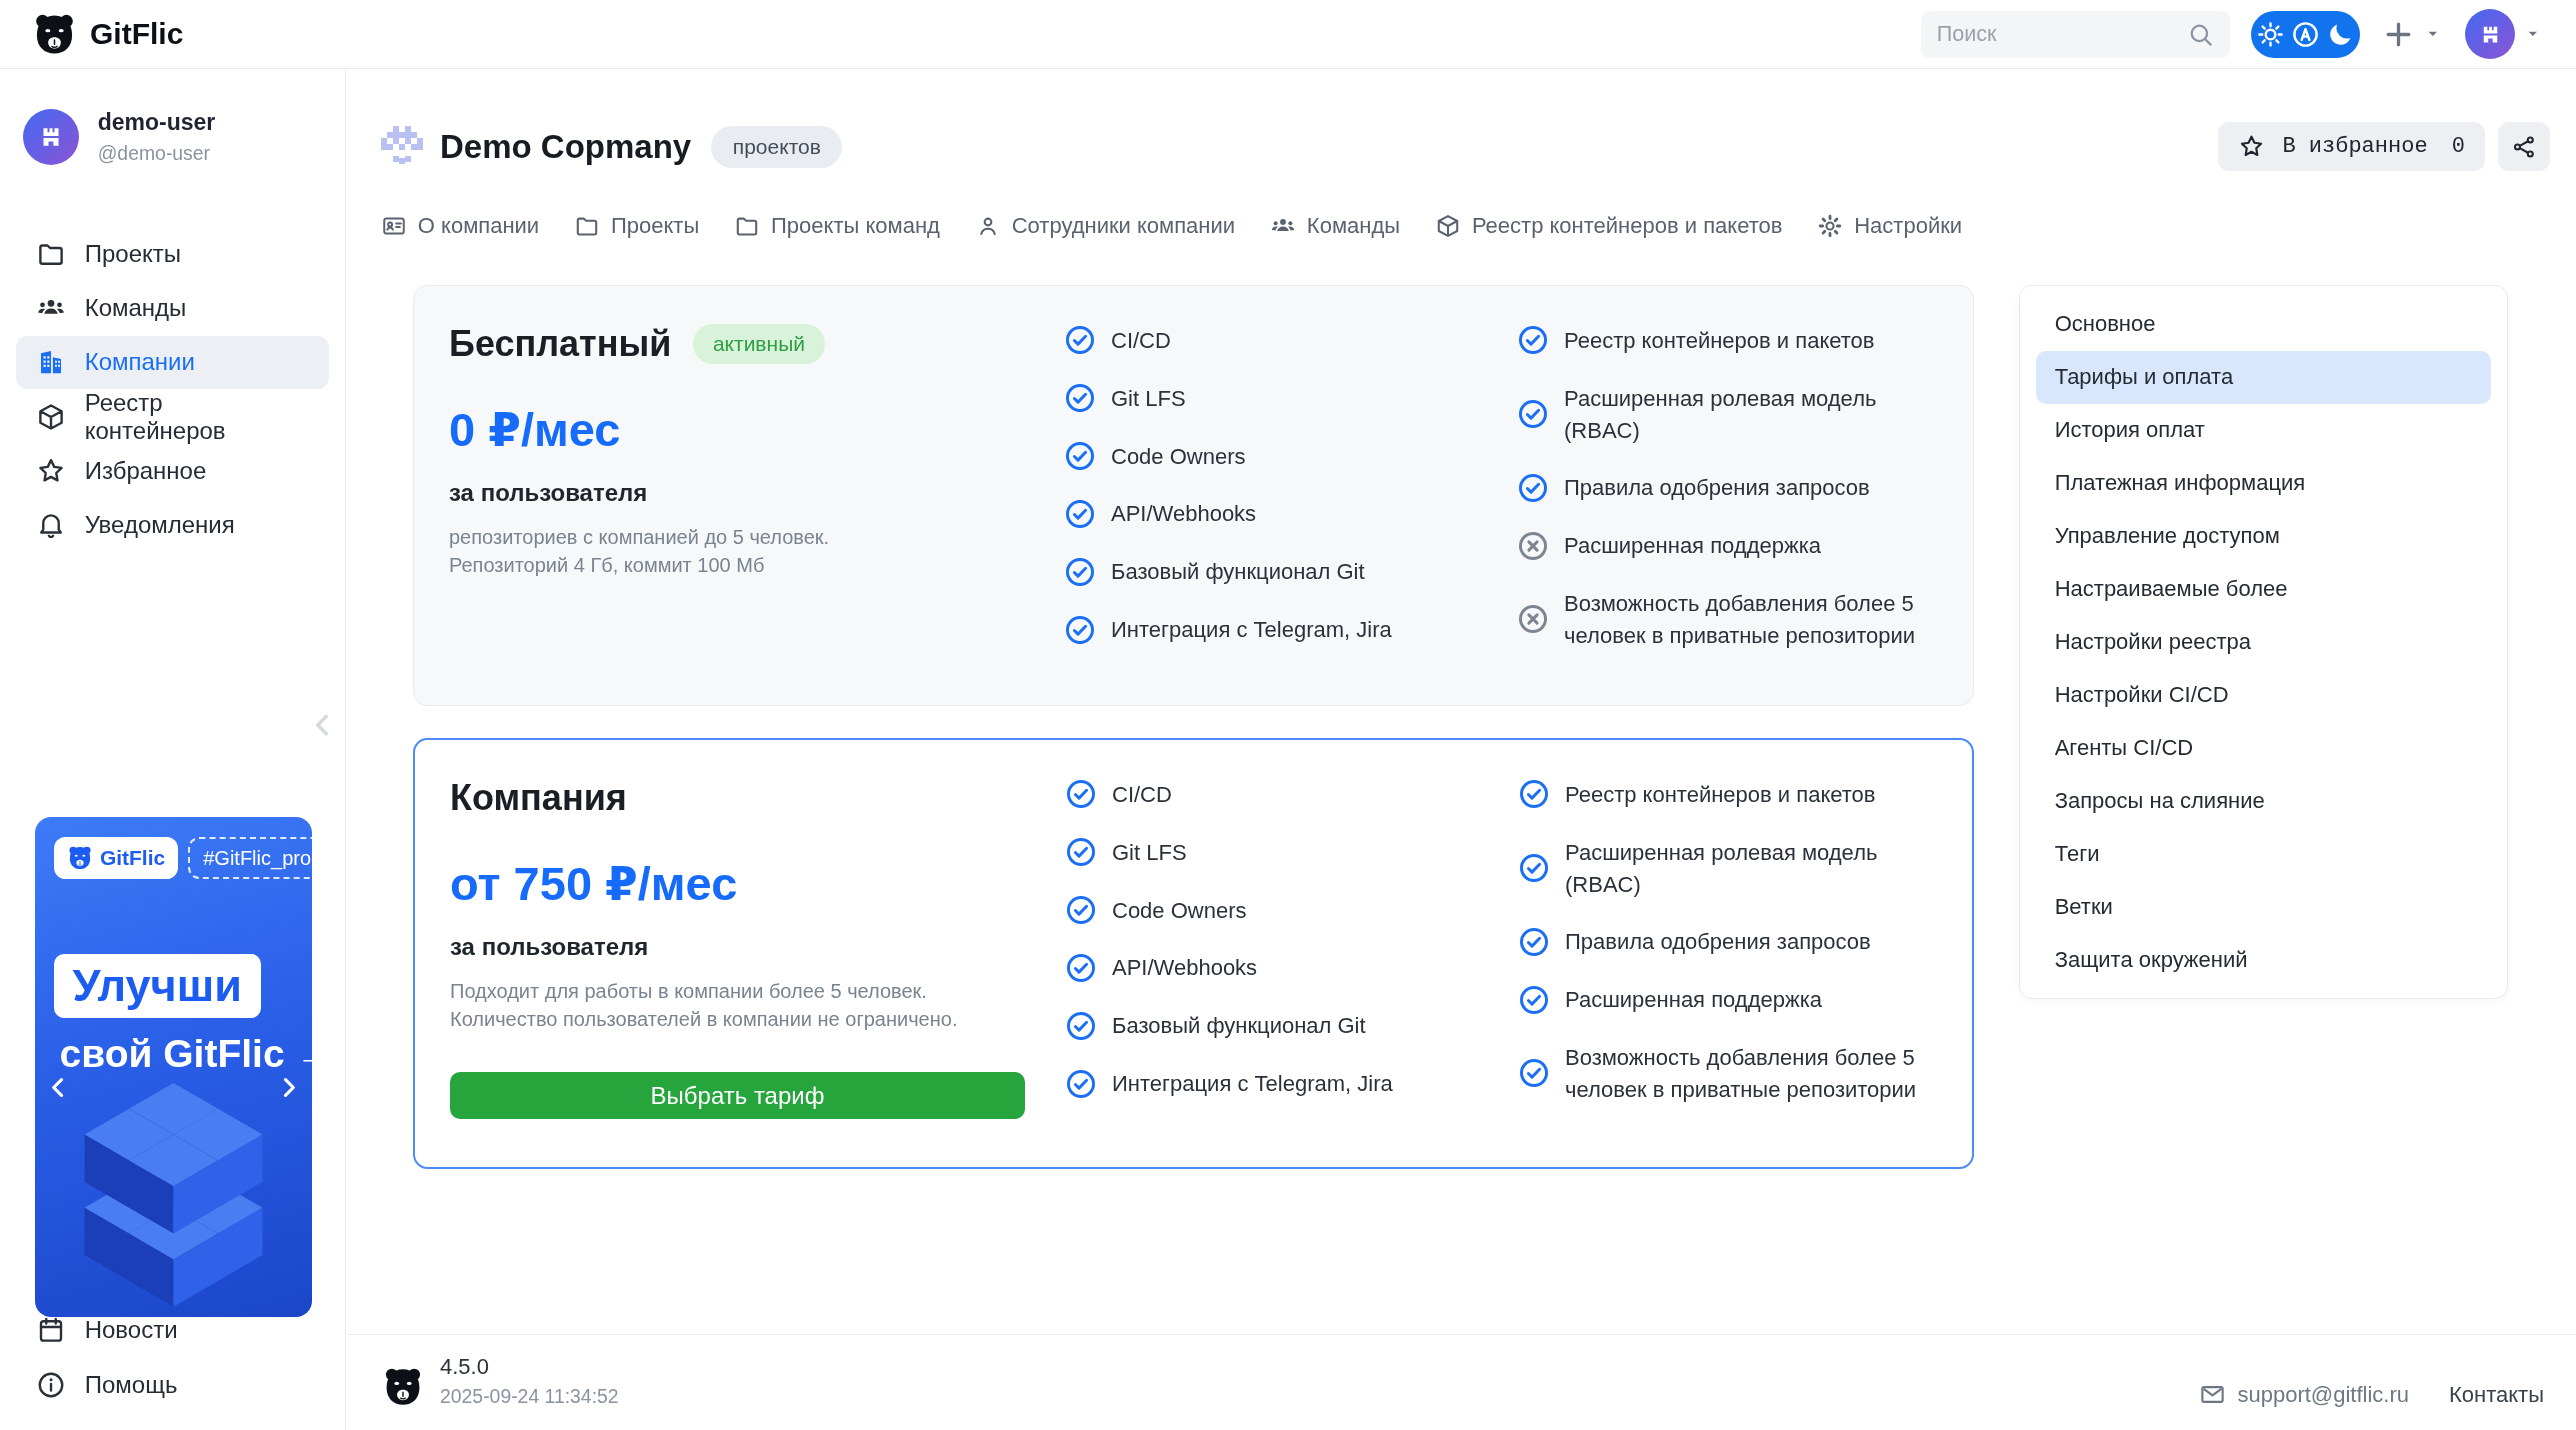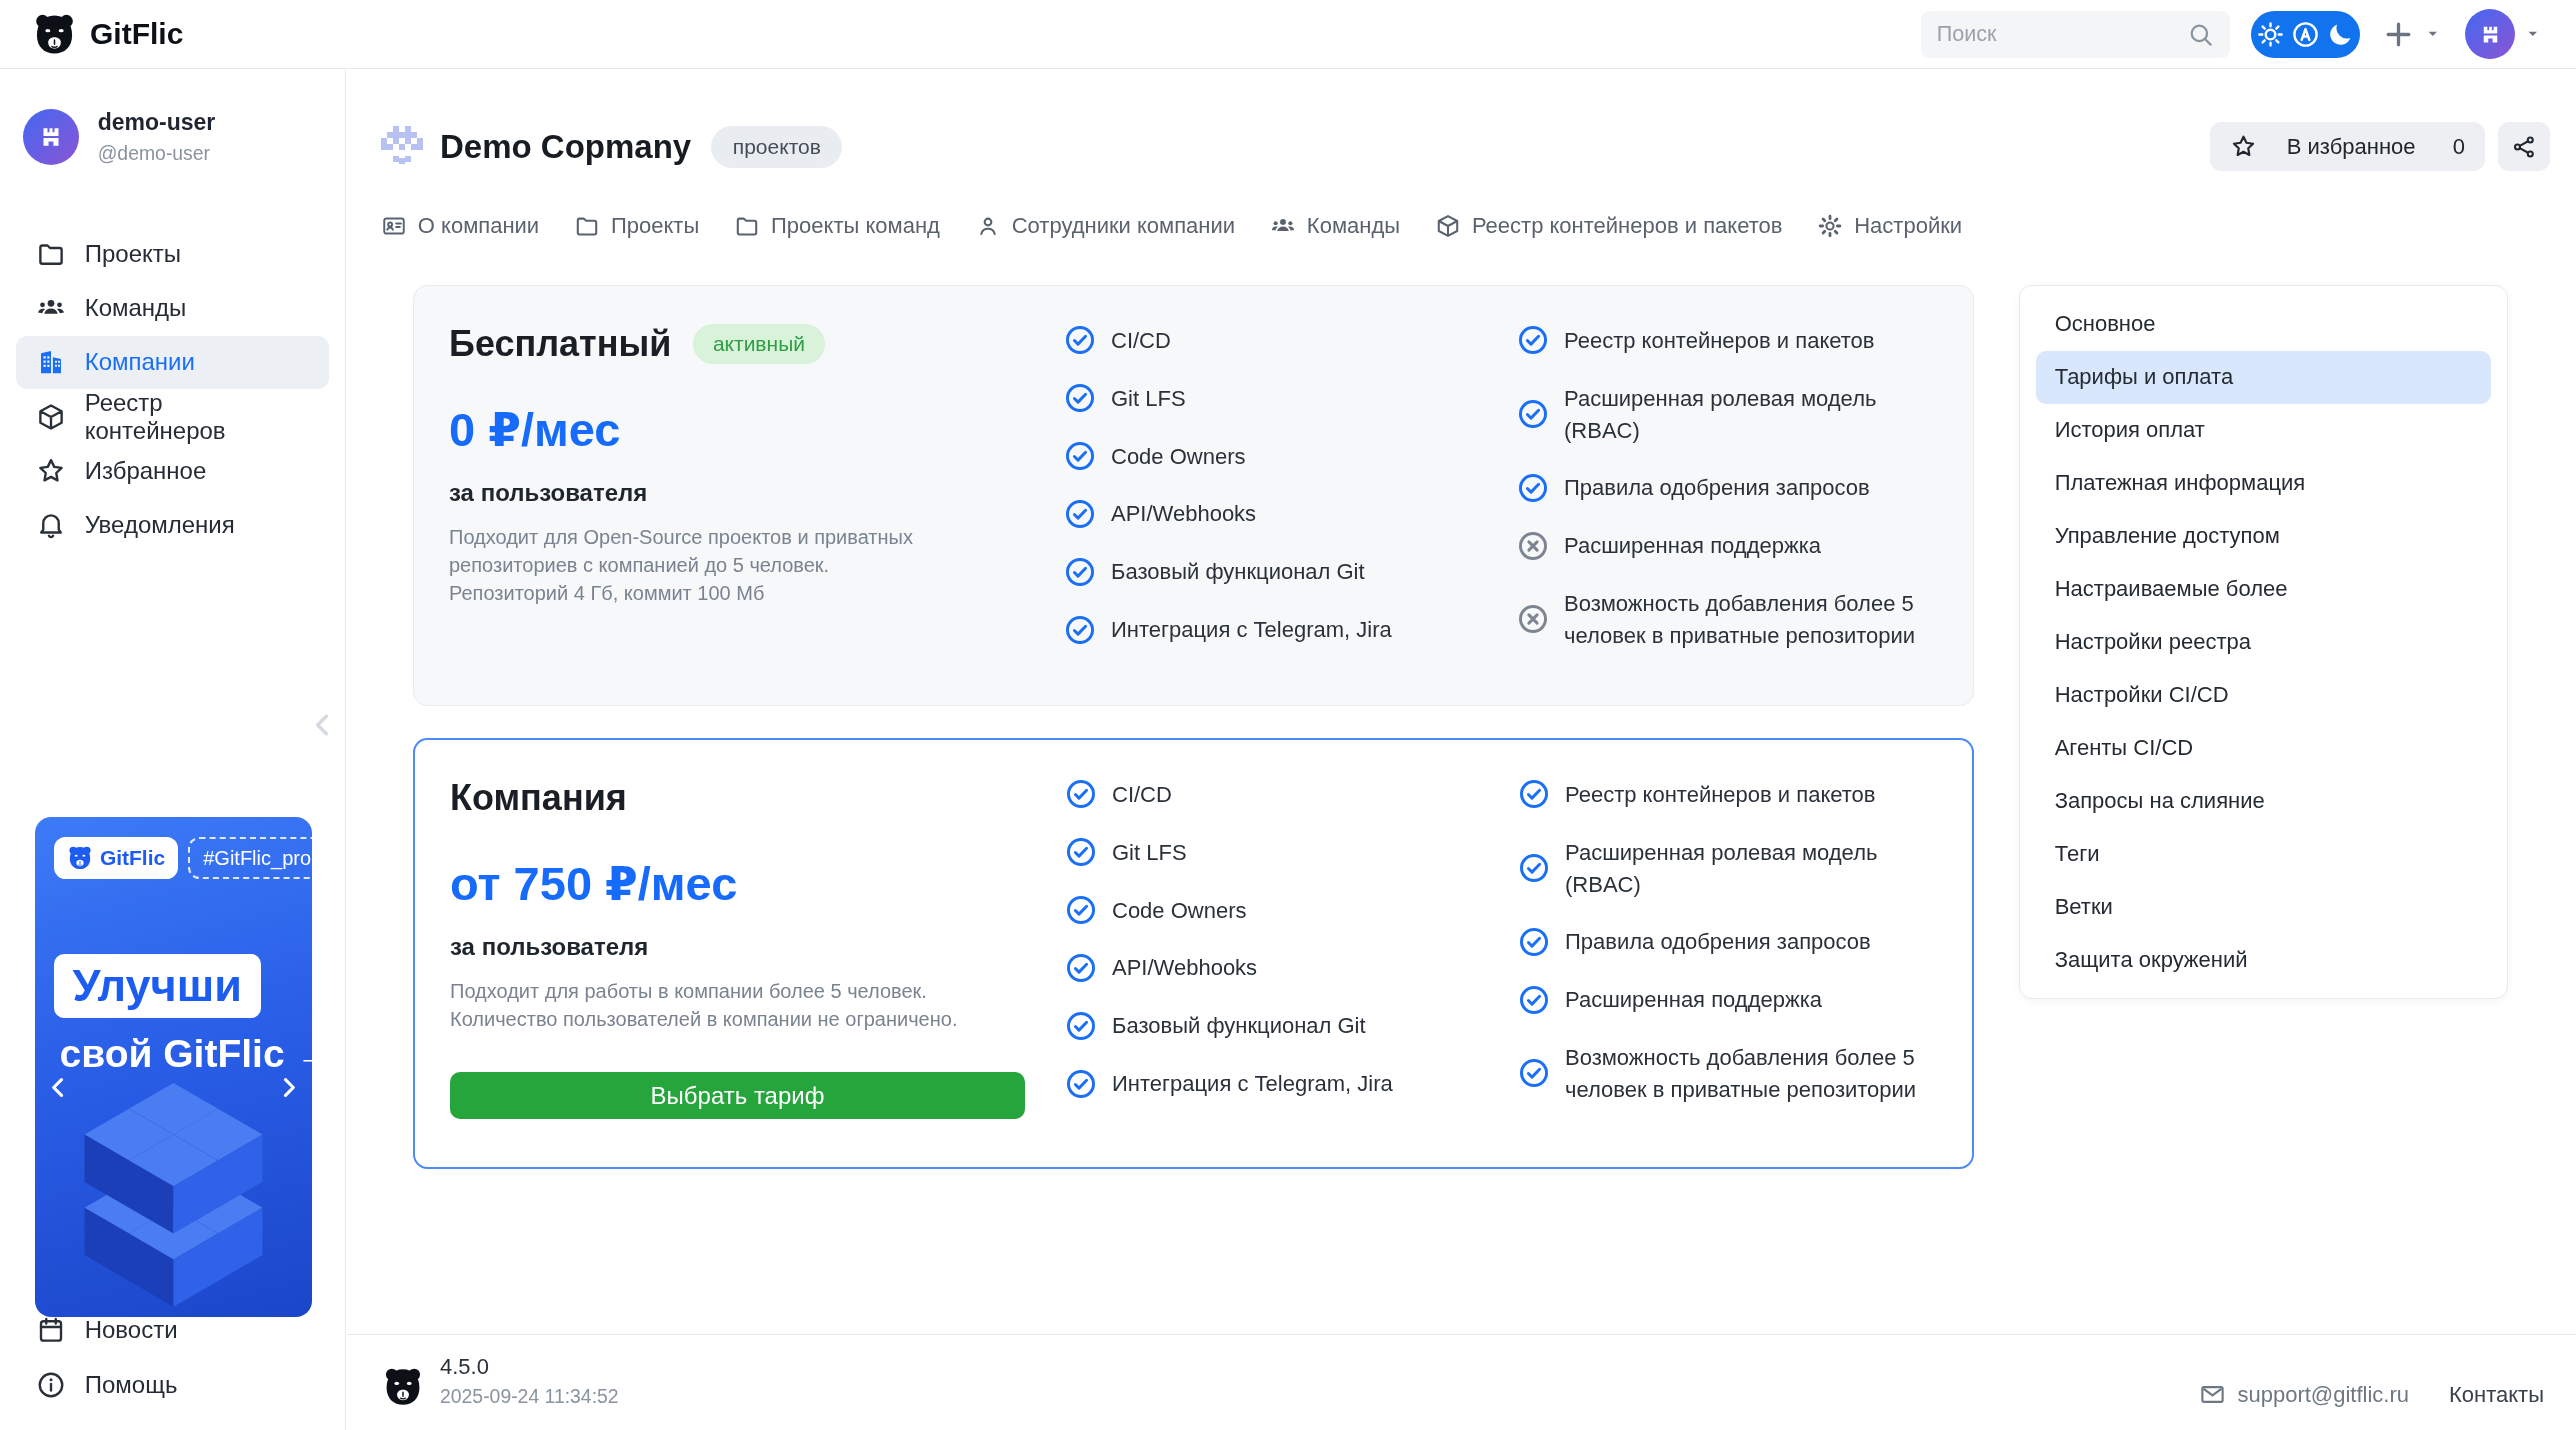--- a/index.html
+++ b/index.html
@@ -62,21 +62,21 @@
 
   .sidebar-bottom{position:absolute;left:16px;right:16px;bottom:18.7px;display:flex;flex-direction:column;gap:2.9px}
   .sidebar-bottom .nav-item{height:52px}
 
   
   .header-row{margin-top:53px;display:flex;align-items:center}
   .company-ava{width:42px;height:42px;flex:none}
   .company-title{font-size:33px;font-weight:700;color:#171c22;margin-left:17px}
   .badge-private{margin-left:20px;background:#e9ecf1;color:#454d58;font-size:21px;height:42px;padding:0 21.6px;border-radius:21.6px;display:flex;align-items:center}
   .header-actions{margin-left:auto;display:flex;gap:13px}
-  .fav-btn{height:49px;background:#edeff3;border:none;border-radius:11.5px;display:flex;align-items:center;gap:30px;padding:0 20px;font-size:22px;color:#20262e;cursor:pointer;font-family:Liberation Sans, sans-serif}
+  .fav-btn{height:49px;background:#edeff3;border:none;border-radius:11.5px;display:flex;align-items:center;gap:17px;padding:0 20px;font-size:22px;color:#20262e;cursor:pointer;font-family:Liberation Mono, monospace}
   .fav-btn .ic{width:27px;height:27px;color:#20262e}
   .fav-count{margin-left:7.2px}
   .share-btn{width:52px;height:49px;background:#edeff3;border:none;border-radius:11.5px;display:flex;align-items:center;justify-content:center;cursor:pointer}
   .share-btn .ic{width:26px;height:26px;color:#20262e}
 
   .tabs{display:flex;gap:35px;margin-top:42px;align-items:center;flex-wrap:nowrap}
   .tab{display:flex;gap:10.8px;align-items:center;font-size:22px;color:#59626e;cursor:pointer;white-space:nowrap}
   .tab .ic{width:26px;height:26px;color:#59626e}
 
   
@@ -534,21 +534,20 @@
 
         <section class="plan-card free">
           <div class="plan-left">
             <div class="plan-name-row">
               <span class="plan-name">Бесплатный</span>
               <span class="badge-active">активный</span>
             </div>
             <div class="price">0 ₽/мес</div>
             <div class="per">за пользователя</div>
             <div class="desc">
-              <div>Подходит для Open-Source проектов и приватных</div>
               <div>репозиториев с компанией до 5 человек.</div>
               <div>Репозиторий 4 Гб, коммит 100 Мб</div>
             </div>
           </div>
           <div class="fcol fcol1">
             <div class="feat ok">
                 <svg class="ic" viewBox="0 0 44 44" width="32" height="32">
                   <use href="#i-check"></use>
                 </svg>
                 <span>CI/CD</span>

